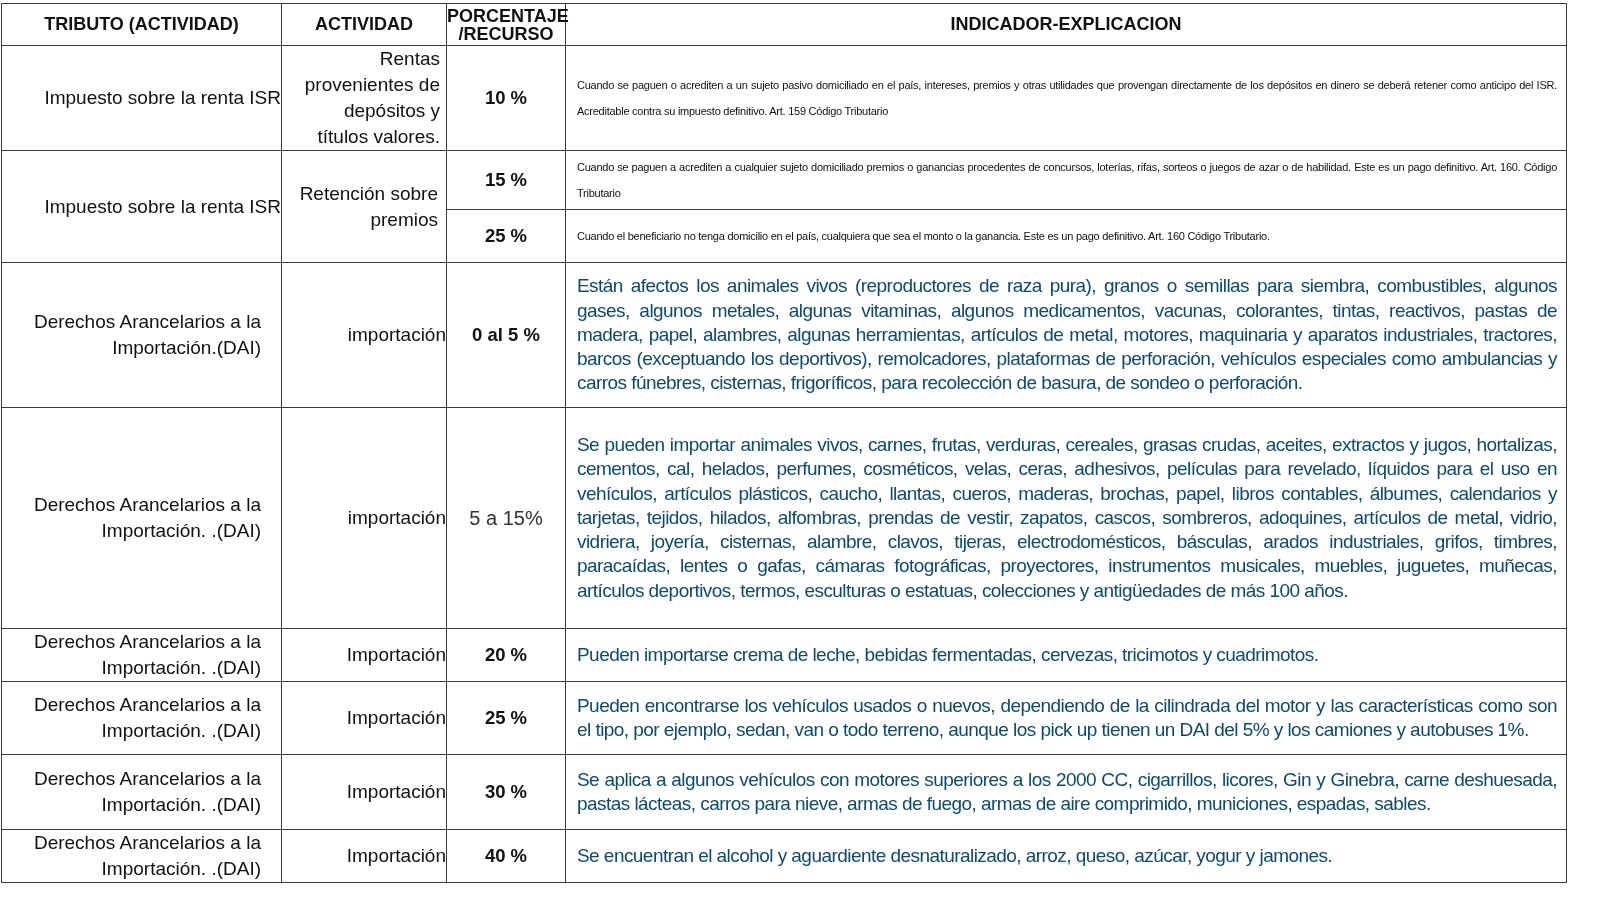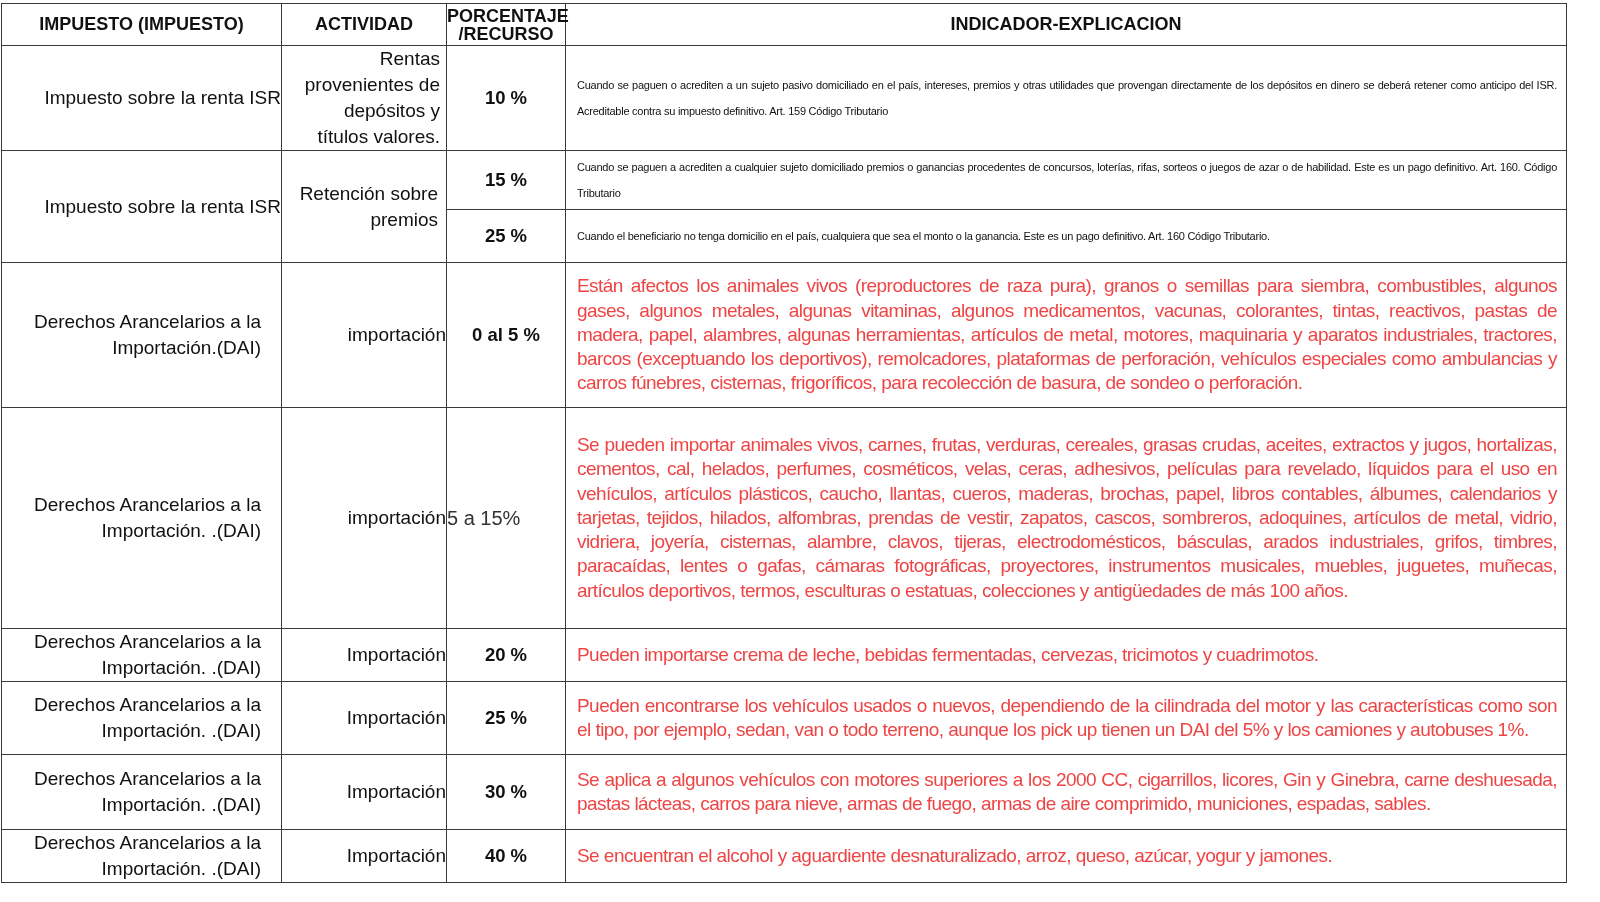--- a/index.html
+++ b/index.html
@@ -40,42 +40,42 @@
     line-height:26px;
     text-align:justify;
     padding:0 9px 0 11px !important;
     letter-spacing:-0.25px;
   }
   .arial {
     font-family:"Liberation Sans", sans-serif;
     font-size:19px;
     line-height:24.2px;
     text-align:justify;
-    color:#ef4444;
+    color:#0c4a6e;
     padding:0 9px 0 11px !important;
     letter-spacing:-0.55px;
     word-spacing:0px;
   }
-  .arial-center { font-family:"Liberation Sans", sans-serif; font-size:20px; color:#333; }
+  .arial-center { font-family:"Liberation Sans", sans-serif; font-size:20px; text-align:center; color:#333; }
   .pct { font-family:"Liberation Sans", sans-serif; font-size:18.5px; text-align:center;font-weight:bold; }
   .lastline { text-align-last:left; }
 </style>
 </head>
 <body>
 
 <table class="tax">
   <colgroup>
     <col class="c1">
       <col class="c2">
       <col class="c3">
       <col class="c4">
   </colgroup>
   <thead>
     <tr>
-      <th>IMPUESTO (IMPUESTO)</th>
+      <th>TRIBUTO (ACTIVIDAD)</th>
       <th>ACTIVIDAD</th>
       <th class="small">
         <span>PORCENTAJE</span><br>
         <span>/RECURSO</span>
       </th>
       <th>INDICADOR-EXPLICACION</th>
     </tr>
   </thead>
   <tbody>
 

